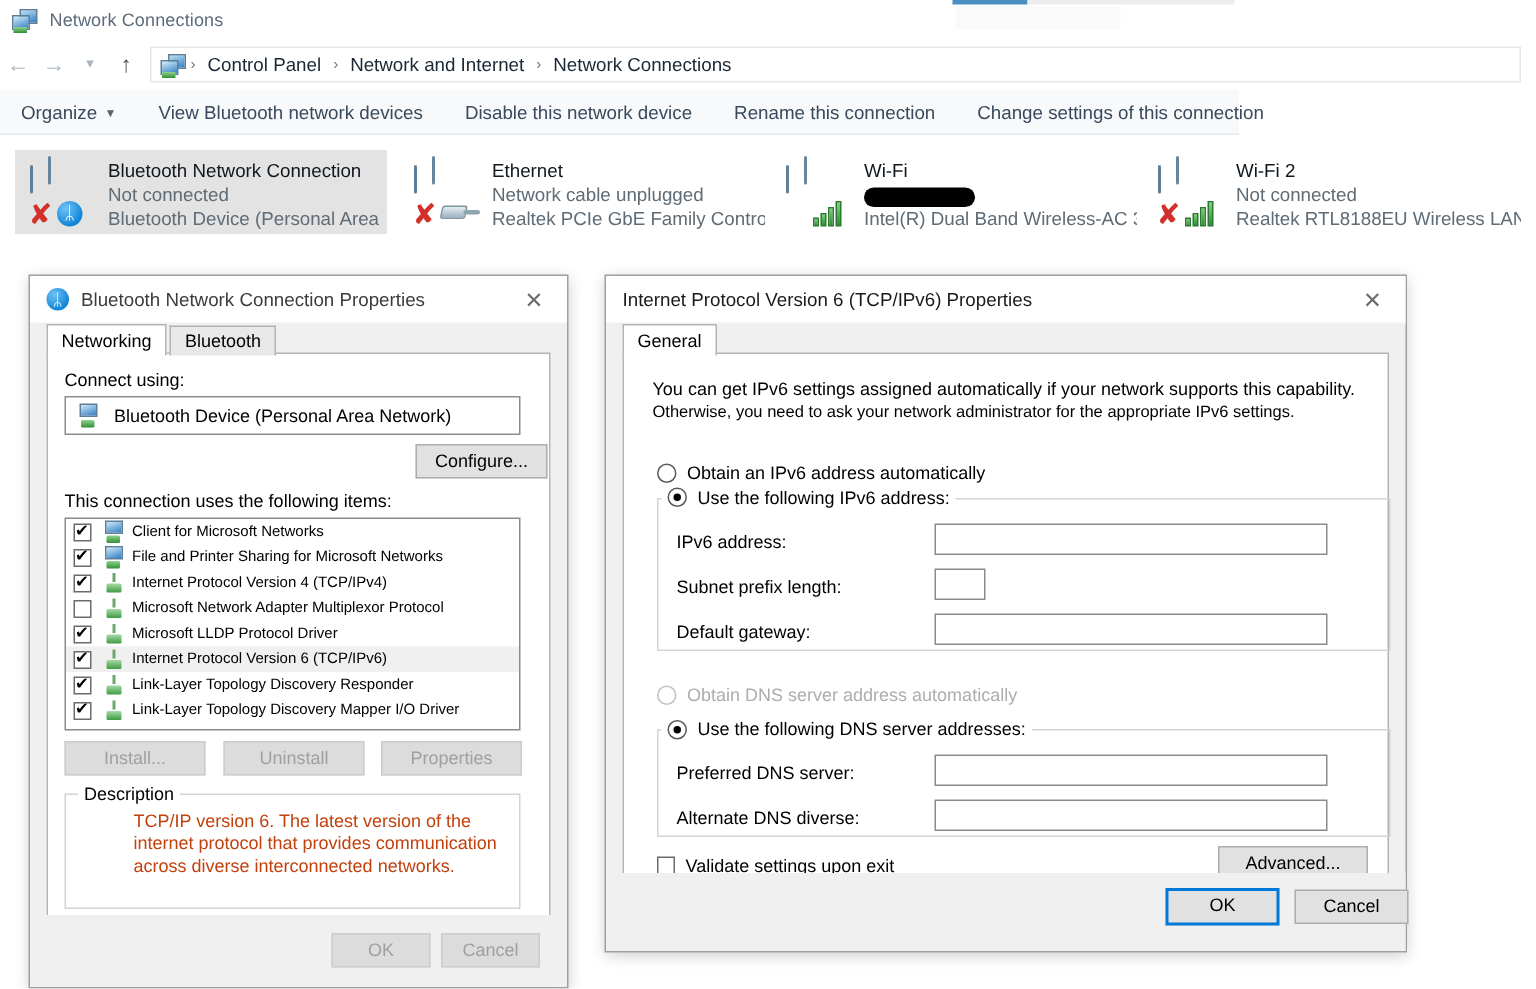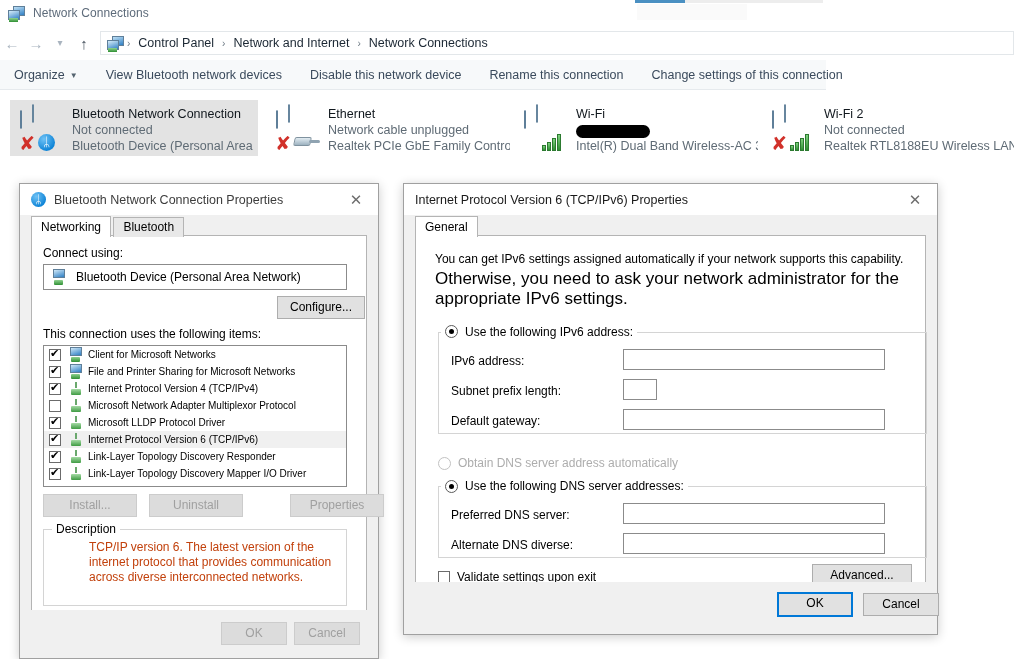--- a/index.html
+++ b/index.html
@@ -477,21 +477,21 @@
           <span class="li-ico proto">
               <span class="st"></span>
               <span class="gp"></span>
             </span>
           <span>Link-Layer Topology Discovery Mapper I/O Driver</span>
         </div>
       </div>
 
       <div class="btn disabled" style="position:absolute; left:11px; top:258px; width:94px;">Install...</div>
       <div class="btn disabled" style="position:absolute; left:117px; top:258px; width:94px;">Uninstall</div>
-      <div class="btn disabled" style="position:absolute; left:222px; top:258px; width:94px;margin-left:36px;">Properties</div>
+      <div class="btn disabled" style="position:absolute; left:222px; top:258px; width:94px;">Properties</div>
 
       <div class="descbox" style="position:absolute; left:11px; top:293px; width:304px; height:77px;padding-left:36px;">
         <span class="legend">Description</span>
         <div class="desc-text">TCP/IP version 6. The latest version of the internet protocol that provides communication across diverse interconnected networks.</div>
       </div>
     </div>
 
     <div style="position:absolute; left:0; bottom:0; width:100%; height:48px; background:#f0f0f0;">
       <div class="btn disabled" style="position:absolute; left:201px; top:12px; width:66px;">OK</div>
       <div class="btn disabled" style="position:absolute; left:274px; top:12px; width:66px;">Cancel</div>
@@ -505,22 +505,26 @@
       <span class="dlg-close">✕</span>
     </div>
 
     <div class="tabstrip">
       <span class="tab active">General</span>
     </div>
 
     <div class="tabpanel" style="height:350px;">
 
       <div class="lbl" style="position:absolute; left:19px; top:16px; font-size:12px;">You can get IPv6 settings assigned automatically if your network supports this capability.</div>
-      <div class="lbl" style="position:absolute; left:19px; top:33px; font-size:17px;">Otherwise, you need to ask your network administrator for the appropriate IPv6 settings.</div>
-
+      <div class="lbl" style="position:absolute; left:19px; top:33px; font-size:11px;">Otherwise, you need to ask your network administrator for the appropriate IPv6 settings.</div>
+
+      <div style="position:absolute; left:22px; top:72px; display:flex; align-items:center; gap:7px;">
+        <span class="rb"></span>
+        <span class="lbl">Obtain an IPv6 address automatically</span>
+      </div>
 
       <div class="group" style="position:absolute; left:22px; top:96px; width:489px; height:102px;">
         <span class="legend" style="display:flex; align-items:flex-start; gap:7px; left:2px; top:-8px;">
           <span class="rb on"></span>
           <span>Use the following IPv6 address:</span>
         </span>
 
         <span class="lbl" style="position:absolute; left:12px; top:21px;">IPv6 address:</span>
         <span class="txtbox" style="position:absolute; left:184px; top:16px; width:262px;"></span>
 

